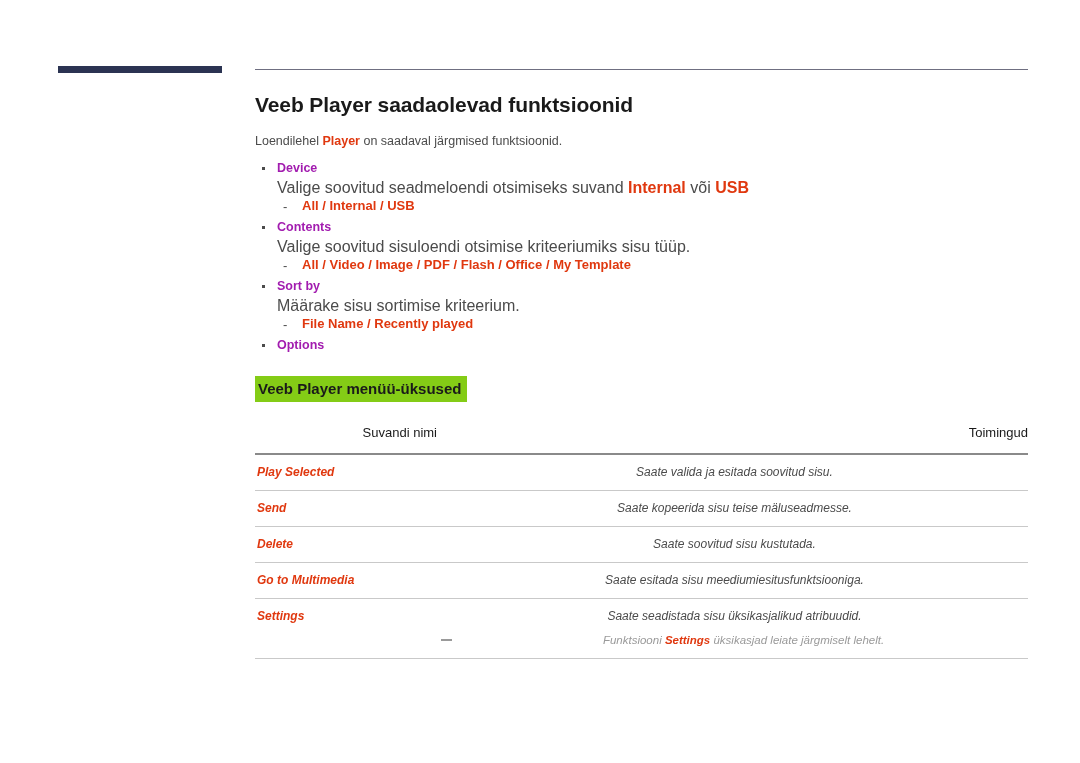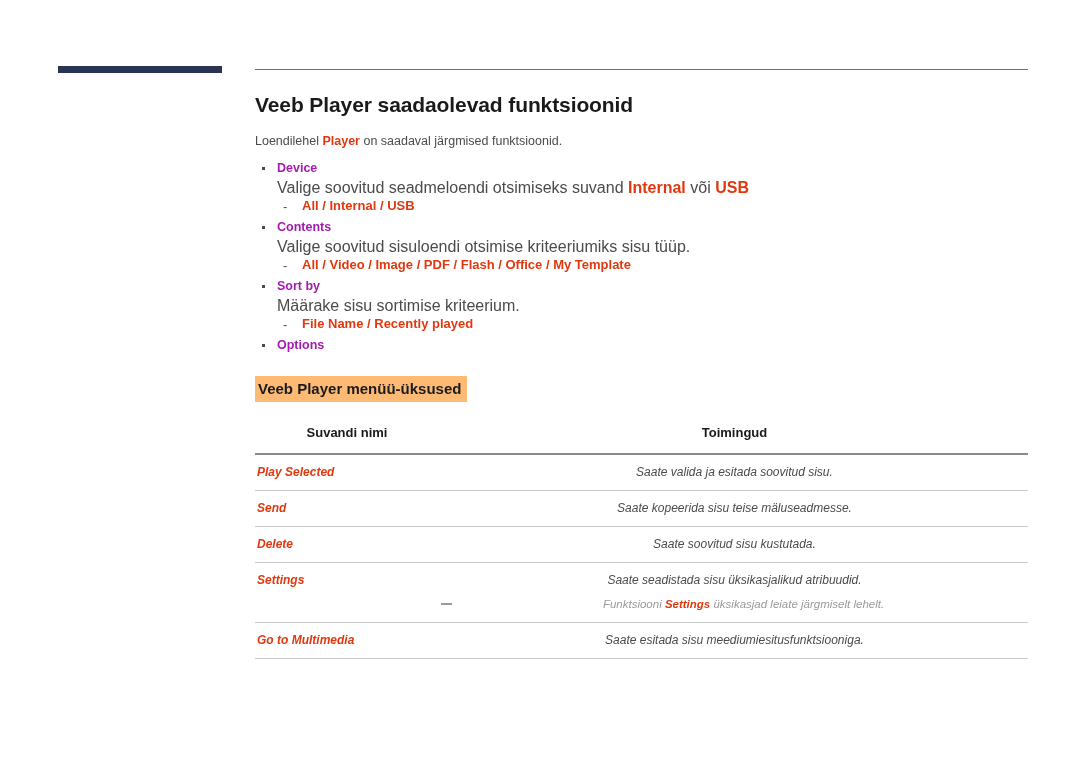--- a/index.html
+++ b/index.html
@@ -129,35 +129,35 @@
     margin-top: 22px;
   }
   h2.subhead {
     display: inline-block;
     margin: 0;
     padding: 3px 6px 4px 3px;
     font-size: 15px;
     line-height: 19px;
     font-weight: bold;
     color: #1a1a1a;
-    background: #fdba74;
+    background: #84cc16;
   }
 
   
   table.menu-table {
     margin-top: 22px;
     width: 773px;
     border-collapse: collapse;
     table-layout: fixed;
   }
   table.menu-table th {
-    text-align: center;
+    text-align: right;
     font-size: 13px;
     line-height: 18px;
-    font-weight: bold;
+    font-weight: normal;
     color: #1a1a1a;
     padding: 0 0 11px 0;
     border-bottom: 2px solid #8a8a8a;
   }
   table.menu-table th.col-name { width: 180px; padding-left: 2px; }
   table.menu-table th.col-action { padding-left: 4px; }
 
   table.menu-table td {
     vertical-align: top;
     padding: 9px 0 10px 0;
@@ -261,28 +261,28 @@
         <td class="cell-name">Send</td>
         <td class="cell-action">Saate kopeerida sisu teise mäluseadmesse.</td>
       </tr>
 
       <tr>
         <td class="cell-name">Delete</td>
         <td class="cell-action">Saate soovitud sisu kustutada.</td>
       </tr>
 
       <tr>
+        <td class="cell-name">Go to Multimedia</td>
+        <td class="cell-action">Saate esitada sisu meediumiesitusfunktsiooniga.</td>
+      </tr>
+
+      <tr>
         <td class="cell-name">Settings</td>
         <td class="cell-action">
           <span>Saate seadistada sisu üksikasjalikud atribuudid.</span>
           <div class="note"><span>Funktsiooni </span><span class="accent">Settings</span><span> üksikasjad leiate järgmiselt lehelt.</span></div>
         </td>
       </tr>
 
-      <tr>
-        <td class="cell-name">Go to Multimedia</td>
-        <td class="cell-action">Saate esitada sisu meediumiesitusfunktsiooniga.</td>
-      </tr>
-
     </tbody>
   </table>
 
 </div>
 
 </body></html>

